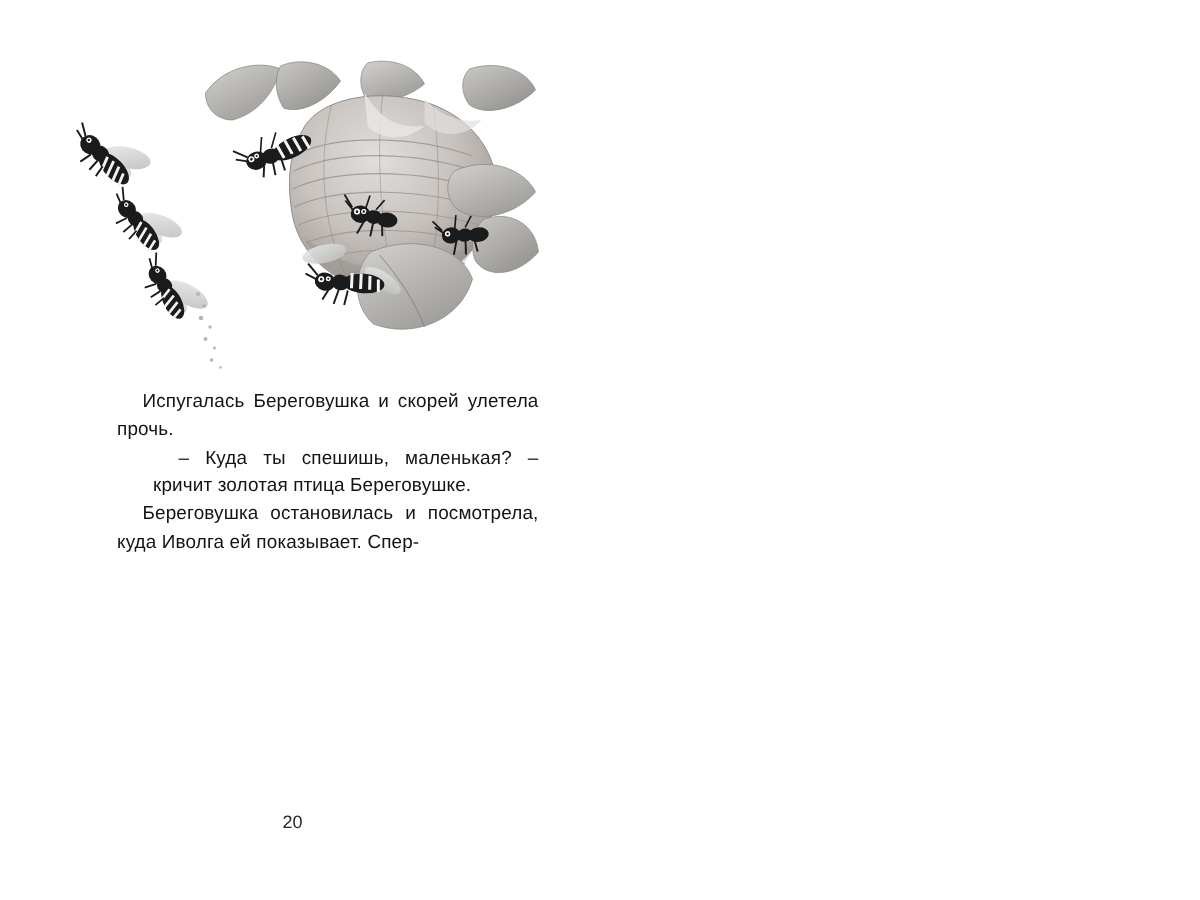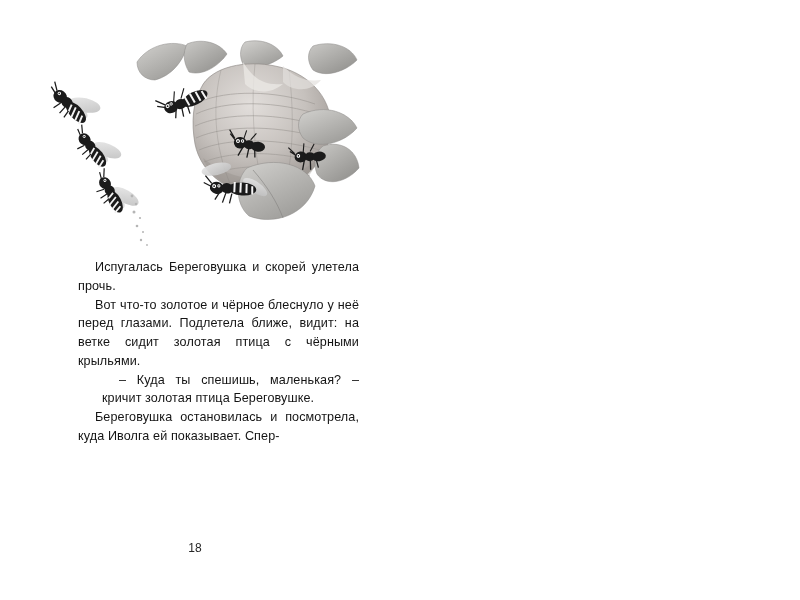--- a/index.html
+++ b/index.html
@@ -260,26 +260,25 @@
           <ellipse cx="34" cy="7" rx="14" ry="6.5" fill="#1b1b1b" transform="rotate(-10 34 7)"></ellipse>
           <path d="M25 2 L27 12 M31 1 L33 11 M37 1 L39 10 M43 2 L45 10" stroke="#f4f4f4" stroke-width="2" fill="none"></path>
           <path d="M3 9 L-5 3 M3.5 12 L-5 10" stroke="#1b1b1b" stroke-width="1.3" fill="none"></path>
           <path d="M13 15 L10 24 M19 15 L18 25 M25 14 L25 24" stroke="#1b1b1b" stroke-width="1.3" fill="none"></path>
         </g>
       </svg>
     </div>
 
     <div class="textcol col-left">
       <p class="para">Испугалась Береговушка и скорей улетела прочь.</p>
-      <p class="para">Вот что-то золотое и чёрное блеснуло у неё перед глазами. Подлетела ближе, видит: на ветке сидит золотая птица с чёрными крыльями.</p>
       <p class="para dash">– Куда ты спешишь, маленькая? – кричит золотая птица Береговушке.</p>
       <p class="para">Береговушка остановилась и посмотрела, куда Иволга ей показывает. Спер-</p>
     </div>
 
-    <div class="folio folio-left">18</div>
+    <div class="folio folio-left">20</div>
   </div>
 
   <div class="page page-right">
     
 
     
   </div>
 
 </div>
 

